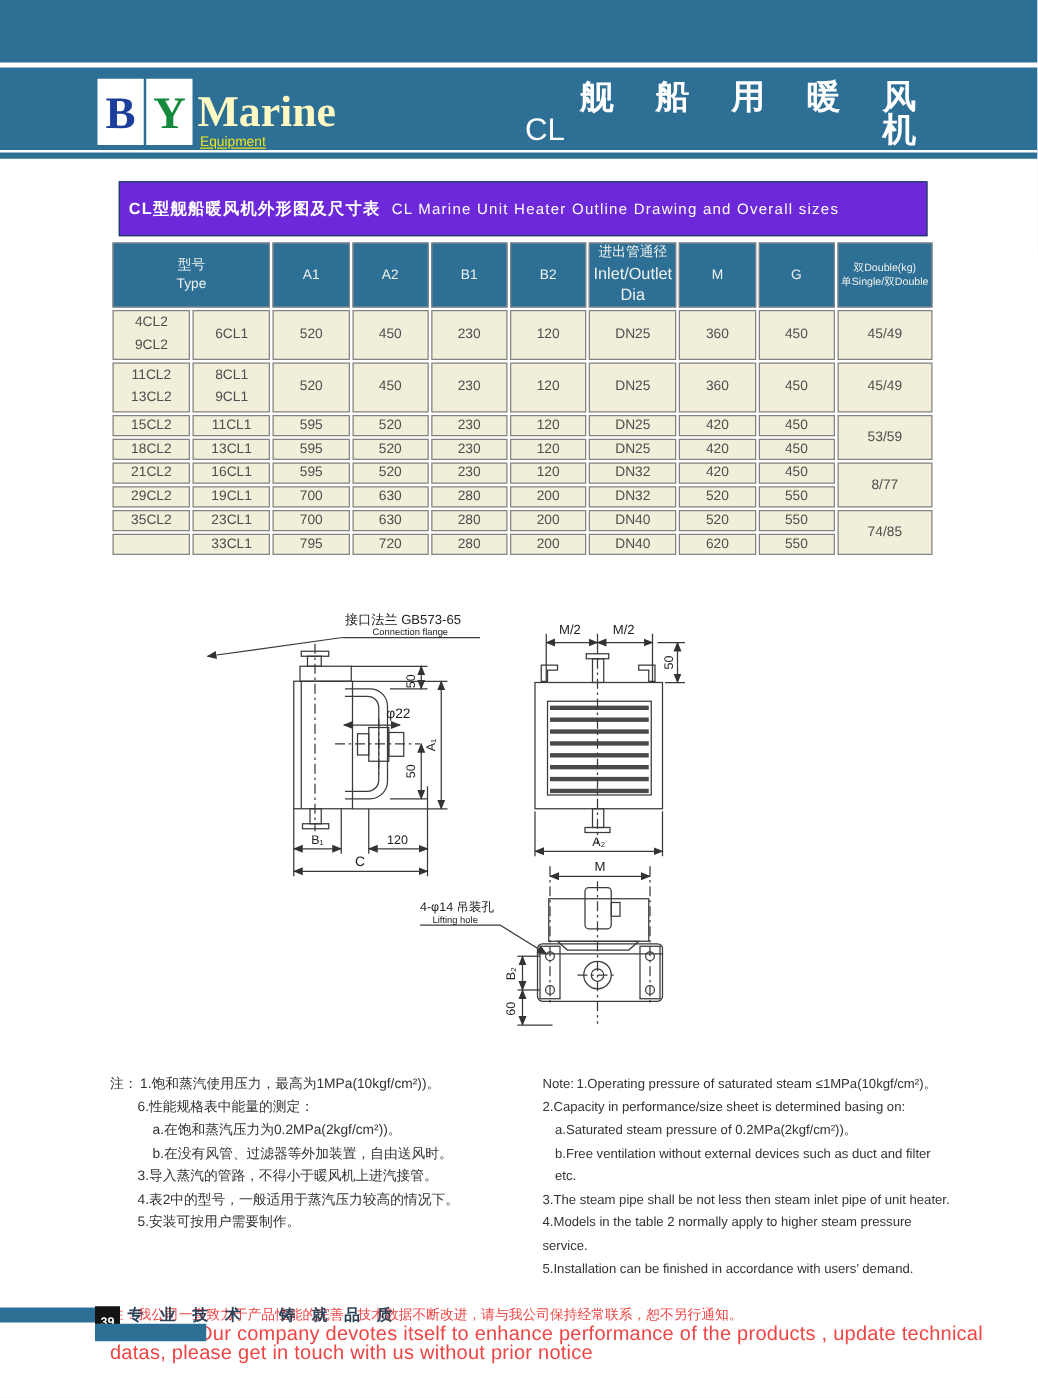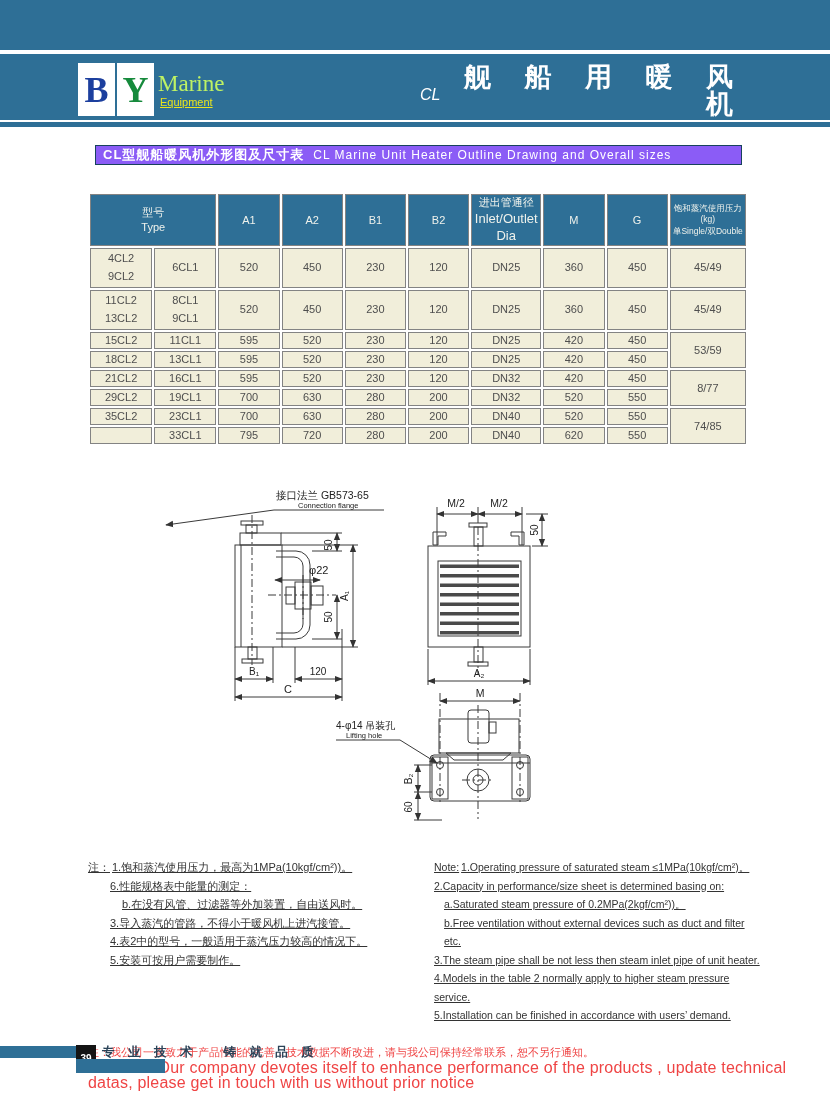--- a/index.html
+++ b/index.html
@@ -11,32 +11,32 @@
   .header-band { position:absolute; left:0; top:54px; width:830px; height:73px; background:#2E6F96; }
   .header-rule { position:absolute; left:0; bottom:5px; width:100%; height:2px; background:#ffffff; }
 
   
   .logo { position:absolute; left:78px; top:9px; display:flex; align-items:flex-start; }
   .logo-box { width:37px; height:53px; background:#ffffff; display:flex; align-items:center; justify-content:center;
               font-family:"Liberation Serif", serif; font-weight:bold; font-size:36px; }
   .logo-box + .logo-box { margin-left:2px; }
   .logo-b { color:#1C3F9E; } .logo-y { color:#168A3C; }
   .brand { margin-left:4px; margin-top:9px; }
-  .brand-name { font-family:"Liberation Serif", serif; font-weight:normal; font-size:23px; line-height:1; color:#bef264; }
+  .brand-name { font-family:"Liberation Serif", serif; font-weight:bold; font-size:35px; line-height:1; color:#fef9c3; }
   .brand-sub  { font-size:11px; color:#EAE41C; text-decoration:underline; margin-top:1px; margin-left:2px; }
 
   
   .header-title { position:absolute; left:420px; top:10px; width:326px; text-align:right; color:#ffffff; }
   .t-row { display:flex; justify-content:flex-end; align-items:flex-end; }
-  .t-cl { font-size:16px; line-height:1; margin-right:10px; margin-bottom:15px;font-style:italic; }
+  .t-cl { font-size:25px; line-height:1; margin-right:10px; margin-bottom:1px; }
   .t-cn { font-size:27px; font-weight:bold; line-height:1; letter-spacing:13px; }
   .t-en { font-size:15px; margin-top:7px; letter-spacing:0.5px; }
 
   
-  .section-title { position:absolute; left:95px; top:145px; width:647px; height:20px; background:#8b5cf6;
+  .section-title { position:absolute; left:95px; top:145px; width:647px; height:44px; background:#6d28d9;
                    border:1px solid #17425C; color:#ffffff; display:flex; align-items:center; padding-left:7px; }
   .st-cn { font-size:13px; font-weight:bold; letter-spacing:1px; }
   .st-en { font-size:12px; margin-left:9px; letter-spacing:1px; }
 
   
   .spec-table { position:absolute; left:88px; top:192px; border-collapse:separate; border-spacing:2px;
                 table-layout:fixed; width:660px; }
   .spec-table th, .spec-table td { border:1px solid #838383; text-align:center; vertical-align:middle; }
   .spec-table thead th { background:#2E6F96; color:#EFF2EC; font-weight:normal; font-size:11px; height:37px; line-height:1.35; }
   .spec-table thead .h-en { display:block; font-size:13px; }
@@ -47,21 +47,21 @@
 
   
   .drawing-wrap { position:absolute; left:90px; top:479px; width:680px; height:372px; }
   .drawing-wrap svg text { font-family:"Liberation Sans", sans-serif; fill:#222222; }
 
   
   .notes { position:absolute; left:88px; top:858px; width:672px; font-size:11px; color:#333333; }
   .notes-col { position:absolute; top:0; }
   .notes-cn { left:0;  width:318px; }
   .notes-en { left:316px; width:356px; font-size:10.5px; }
-  .note-line { line-height:18.5px; padding-left:22px;text-decoration:underline; }
+  .note-line { line-height:18.5px; padding-left:22px; }
   .notes-en .note-line { padding-left:30px; }
   .note-first { padding-left:0; }
   .note-label { font-weight:normal; margin-right:2px; }
   .note-sub { padding-left:34px; }
   .notes-en .note-sub { padding-left:40px; }
 
   
   .attention { position:absolute; left:88px; top:1004px; width:700px; color:#ef4444;margin-top:41px; }
   .attn-cn { font-size:11px; line-height:15px; }
   .attn-en { font-size:16px; line-height:15px; letter-spacing:0.2px; }
@@ -126,21 +126,21 @@
         <th>A2</th>
         <th>B1</th>
         <th>B2</th>
         <th>
           <span>进出管通径</span>
           <span class="h-en">Inlet/Outlet Dia</span>
         </th>
         <th>M</th>
         <th>G</th>
         <th class="h-weight">
-          <span>饱和蒸汽使用压力(kg)</span>
+          <span>双Double(kg)</span>
           <span class="h-en h-weight">单Single/双Double</span>
         </th>
       </tr>
     </thead>
     <tbody>
       <tr class="tall">
         <td>4CL2
 9CL2</td>
         <td>6CL1</td>
         <td>520</td>
@@ -361,20 +361,21 @@
       <text x="322" y="328" font-size="10" text-anchor="middle" transform="rotate(-90 322 328)">60</text>
     </svg>
   </div>
 
   <div class="notes">
     <div class="notes-col notes-cn">
       <div class="note-line note-first">
         <span class="note-label">注：</span><span>1.饱和蒸汽使用压力，最高为1MPa(10kgf/cm²))。</span>
       </div>
       <div class="note-line">6.性能规格表中能量的测定：</div>
+      <div class="note-line note-sub">a.在饱和蒸汽压力为0.2MPa(2kgf/cm²))。</div>
       <div class="note-line note-sub">b.在没有风管、过滤器等外加装置，自由送风时。</div>
       <div class="note-line">3.导入蒸汽的管路，不得小于暖风机上进汽接管。</div>
       <div class="note-line">4.表2中的型号，一般适用于蒸汽压力较高的情况下。</div>
       <div class="note-line">5.安装可按用户需要制作。</div>
     </div>
     <div class="notes-col notes-en">
       <div class="note-line note-first">
         <span class="note-label">Note:</span><span>1.Operating pressure of saturated steam ≤1MPa(10kgf/cm²)。</span>
       </div>
       <div class="note-line">2.Capacity in performance/size sheet is determined basing on:</div>

